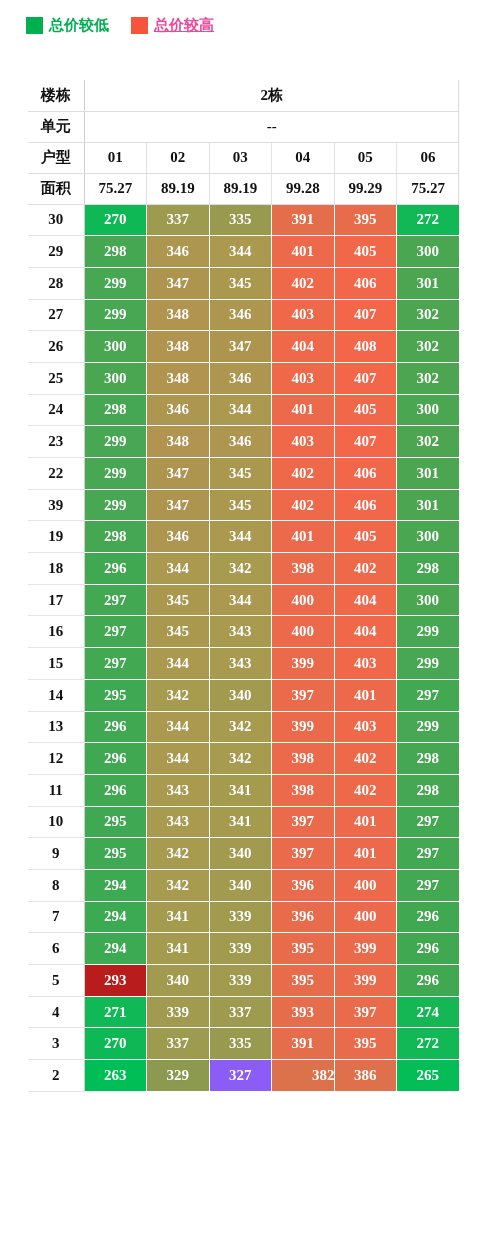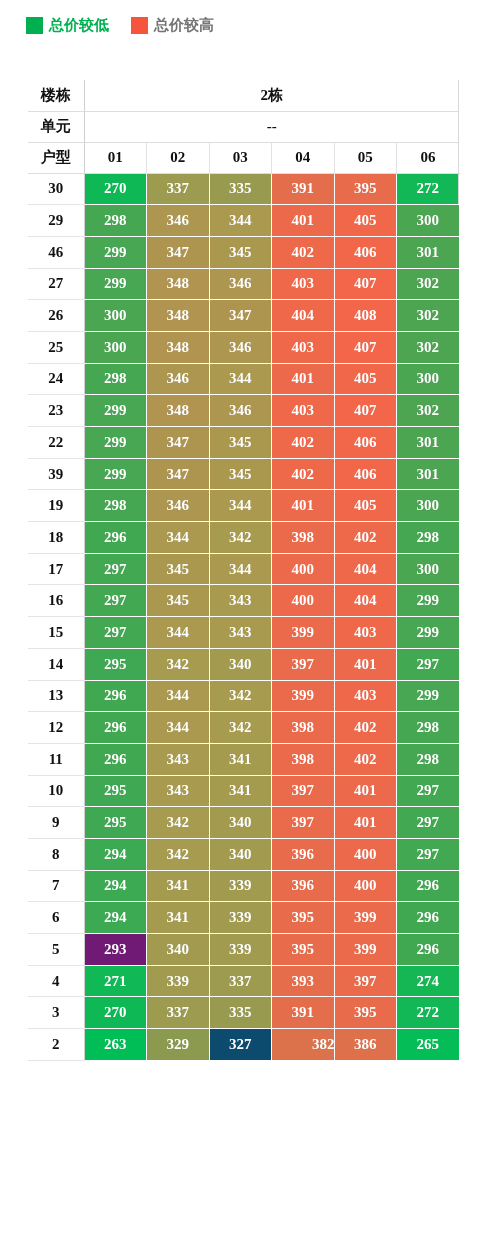--- a/index.html
+++ b/index.html
@@ -138,21 +138,21 @@
 <div class="page">
 
 
   <div class="legend">
     <div class="legend-item">
       <span class="legend-swatch" style="background: rgb(0, 176, 80);"></span>
       <span class="legend-label" style="color: rgb(0, 176, 80);">总价较低</span>
     </div>
     <div class="legend-item">
       <span class="legend-swatch" style="background: rgb(244, 85, 60);"></span>
-      <span class="legend-label" style="color: #737373;">总价较高</span>
+      <span class="legend-label" style="color: #ec4899; text-decoration: underline;">总价较高</span>
     </div>
   </div>
 
   <div class="table-wrap">
     <div class="edge-rule"></div>
     <table class="sheet">
       <colgroup>
         <col class="rowlabel-col">
         <col class="data-col">
           <col class="data-col">
@@ -172,40 +172,49 @@
           </tr>
           <tr class="hdr-row">
             <td class="hdr-key">户型</td>
             <td class="hdr-cell">01</td>
             <td class="hdr-cell">02</td>
             <td class="hdr-cell">03</td>
             <td class="hdr-cell">04</td>
             <td class="hdr-cell">05</td>
             <td class="hdr-cell last">06</td>
           </tr>
+          <tr class="hdr-row">
+            <td class="hdr-key">面积</td>
+            <td class="hdr-cell">75.27</td>
+            <td class="hdr-cell">89.19</td>
+            <td class="hdr-cell">89.19</td>
+            <td class="hdr-cell">99.28</td>
+            <td class="hdr-cell">99.29</td>
+            <td class="hdr-cell last">75.27</td>
+          </tr>
           <tr class="data-row">
             <td class="rowlabel">30</td>
             <td class="cell" style="background: rgb(14, 185, 85);">270</td>
             <td class="cell" style="background: rgb(156, 155, 79);">337</td>
             <td class="cell" style="background: rgb(152, 155, 79);">335</td>
             <td class="cell" style="background: rgb(228, 110, 75);">391</td>
             <td class="cell" style="background: rgb(232, 108, 75);">395</td>
             <td class="cell" style="background: rgb(17, 184, 85);">272</td>
           </tr>
           <tr class="data-row">
             <td class="rowlabel">29</td>
             <td class="cell" style="background: rgb(69, 167, 82);">298</td>
             <td class="cell" style="background: rgb(173, 150, 79);">346</td>
             <td class="cell" style="background: rgb(170, 153, 79);">344</td>
             <td class="cell" style="background: rgb(237, 105, 75);">401</td>
             <td class="cell" style="background: rgb(241, 103, 74);">405</td>
             <td class="cell" style="background: rgb(74, 166, 81);">300</td>
           </tr>
           <tr class="data-row">
-            <td class="rowlabel">46</td>
+            <td class="rowlabel">28</td>
             <td class="cell" style="background: rgb(71, 167, 82);">299</td>
             <td class="cell" style="background: rgb(174, 149, 79);">347</td>
             <td class="cell" style="background: rgb(171, 152, 79);">345</td>
             <td class="cell" style="background: rgb(238, 105, 74);">402</td>
             <td class="cell" style="background: rgb(242, 103, 74);">406</td>
             <td class="cell" style="background: rgb(76, 165, 81);">301</td>
           </tr>
           <tr class="data-row">
             <td class="rowlabel">27</td>
             <td class="cell" style="background: rgb(71, 167, 82);">299</td>
@@ -390,21 +399,21 @@
             <td class="rowlabel">6</td>
             <td class="cell" style="background: rgb(60, 170, 82);">294</td>
             <td class="cell" style="background: rgb(164, 155, 79);">341</td>
             <td class="cell" style="background: rgb(160, 155, 79);">339</td>
             <td class="cell" style="background: rgb(232, 108, 75);">395</td>
             <td class="cell" style="background: rgb(235, 106, 75);">399</td>
             <td class="cell" style="background: rgb(65, 168, 82);">296</td>
           </tr>
           <tr class="data-row">
             <td class="rowlabel">5</td>
-            <td class="cell" style="background: #701a75; margin-top: 44px;">293</td>
+            <td class="cell" style="background: #b91c1c; margin-top: 44px;">293</td>
             <td class="cell" style="background: rgb(162, 155, 79);">340</td>
             <td class="cell" style="background: rgb(160, 155, 79);">339</td>
             <td class="cell" style="background: rgb(232, 108, 75);">395</td>
             <td class="cell" style="background: rgb(235, 106, 75);">399</td>
             <td class="cell" style="background: rgb(65, 168, 82);">296</td>
           </tr>
           <tr class="data-row">
             <td class="rowlabel">4</td>
             <td class="cell" style="background: rgb(16, 185, 85);">271</td>
             <td class="cell" style="background: rgb(160, 155, 79);">339</td>
@@ -419,21 +428,21 @@
             <td class="cell" style="background: rgb(156, 155, 79);">337</td>
             <td class="cell" style="background: rgb(152, 155, 79);">335</td>
             <td class="cell" style="background: rgb(228, 110, 75);">391</td>
             <td class="cell" style="background: rgb(232, 108, 75);">395</td>
             <td class="cell" style="background: rgb(17, 184, 85);">272</td>
           </tr>
           <tr class="data-row">
             <td class="rowlabel">2</td>
             <td class="cell" style="background: rgb(0, 190, 86);">263</td>
             <td class="cell" style="background: rgb(139, 154, 79);">329</td>
-            <td class="cell" style="background: #0c4a6e;">327</td>
+            <td class="cell" style="background: #8b5cf6;">327</td>
             <td class="cell" style="background: rgb(219, 114, 76); padding-left: 40px;">382</td>
             <td class="cell" style="background: rgb(223, 112, 76);">386</td>
             <td class="cell" style="background: rgb(4, 189, 86); margin-left: 28px;">265</td>
           </tr>
         </tbody>
     </table>
   </div>
 
 </div>
 

